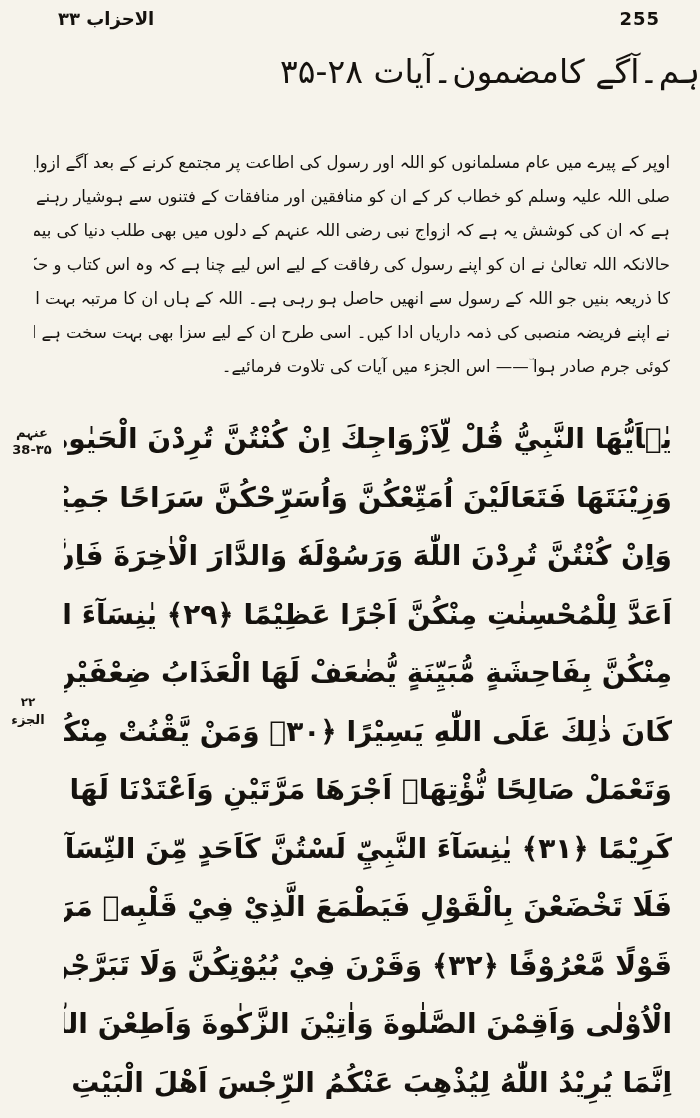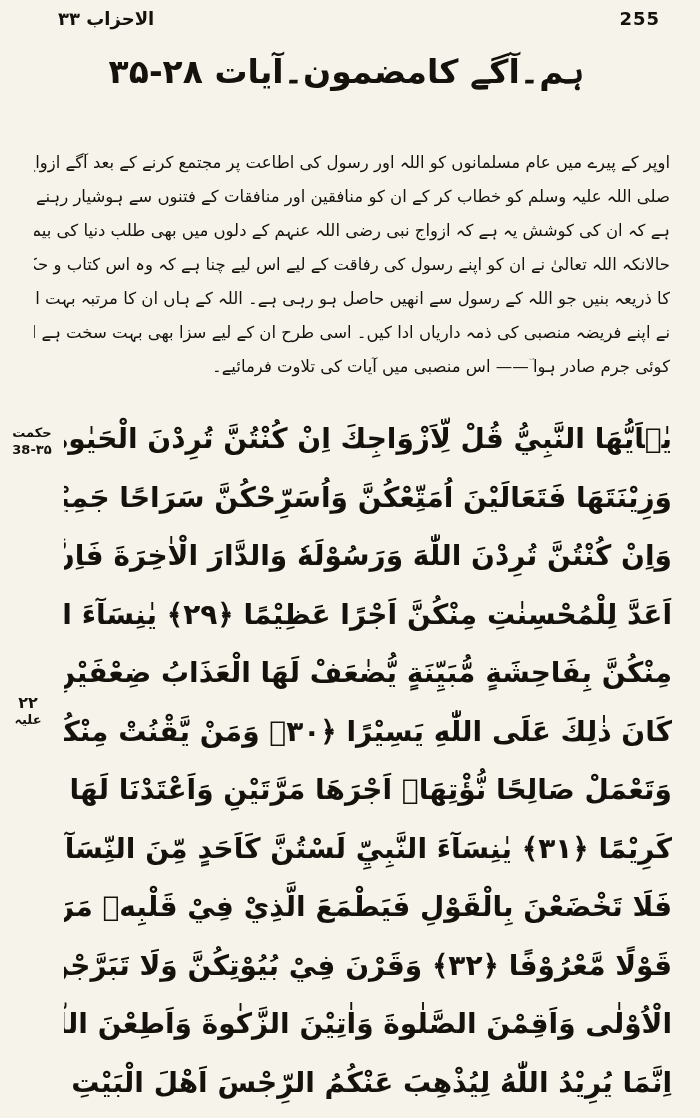--- a/index.html
+++ b/index.html
@@ -25,24 +25,23 @@
     justify-content: space-between;
     direction: ltr;
     font-size: 18px;
     font-weight: bold;
     letter-spacing: 1px;
   }
   
   .heading {
     position: absolute;
     top: 52px;
-    left: 0; right: 7px;
-    text-align: center;
+    left: 0; right: 0;
     font-size: 33px;
-    font-weight: bold;
+    font-weight: normal;
     letter-spacing: 0.5px;
   }
   
   .intro {
     position: absolute;
     top: 146px;
     right: 30px;
     left: 34px;
     font-size: 16.5px;
   }
@@ -78,52 +77,52 @@
   
   .margin-note {
     position: absolute;
     font-size: 13px;
     font-weight: bold;
     text-align: center;
     line-height: 17px;
   }
   .note-ayat { left: 6px; top: 424px; width: 52px; }
   .note-juz  { left: 2px; top: 694px; width: 52px; }
-  .note-juz .juz-num { font-size: 16px; display: block; }
+  .note-juz .juz-num { font-size: 12px; display: block; }
 </style>
 </head>
 <body>
 
 <div class="page">
 
   <div class="header">
     <span>الاحزاب ٣٣</span>
     <span>255</span>
   </div>
 
   <div class="heading">ہم۔آگے کامضمون۔آیات ۲۸-۳۵</div>
 
   <div class="intro">
     <div class="intro-line">اوپر کے پیرے میں عام مسلمانوں کو اللہ اور رسول کی اطاعت پر مجتمع کرنے کے بعد آگے ازواج نبی</div>
     <div class="intro-line">صلی اللہ علیہ وسلم کو خطاب کر کے ان کو منافقین اور منافقات کے فتنوں سے ہوشیار رہنے کی تلقین فرمائی</div>
     <div class="intro-line">ہے کہ ان کی کوشش یہ ہے کہ ازواج نبی رضی اللہ عنہم کے دلوں میں بھی طلب دنیا کی بیماری پیدا کریں،</div>
     <div class="intro-line">حالانکہ اللہ تعالیٰ نے ان کو اپنے رسول کی رفاقت کے لیے اس لیے چنا ہے کہ وہ اس کتاب و حکمت کی تعلیم</div>
     <div class="intro-line">کا ذریعہ بنیں جو اللہ کے رسول سے انھیں حاصل ہو رہی ہے۔ اللہ کے ہاں ان کا مرتبہ بہت اونچا ہے اگر انھوں</div>
     <div class="intro-line">نے اپنے فریضہ منصبی کی ذمہ داریاں ادا کیں۔ اسی طرح ان کے لیے سزا بھی بہت سخت ہے اگر ان سے</div>
-    <div class="intro-line last">کوئی جرم صادر ہوا ؔ—— اس منصبی میں آیات کی تلاوت فرمائیے۔</div>
+    <div class="intro-line last">کوئی جرم صادر ہوا ؔ—— اس الجزء میں آیات کی تلاوت فرمائیے۔</div>
   </div>
 
   <div class="margin-note note-ayat">
-    <span>حکمت</span><br>
+    <span>عنہم</span><br>
     <span>38-۳۵</span>
   </div>
 
   <div class="margin-note note-juz">
     <span class="juz-num">۲۲</span>
-    <span>علیہ</span>
+    <span>الجزء</span>
   </div>
 
   <div class="quran">
     <div class="quran-line">يٰۤاَيُّهَا النَّبِيُّ قُلْ لِّاَزْوَاجِكَ اِنْ كُنْتُنَّ تُرِدْنَ الْحَيٰوةَ الدُّنْيَا</div>
     <div class="quran-line">وَزِيْنَتَهَا فَتَعَالَيْنَ اُمَتِّعْكُنَّ وَاُسَرِّحْكُنَّ سَرَاحًا جَمِيْلًا ﴿۲۸﴾</div>
     <div class="quran-line">وَاِنْ كُنْتُنَّ تُرِدْنَ اللّٰهَ وَرَسُوْلَهٗ وَالدَّارَ الْاٰخِرَةَ فَاِنَّ اللّٰهَ</div>
     <div class="quran-line">اَعَدَّ لِلْمُحْسِنٰتِ مِنْكُنَّ اَجْرًا عَظِيْمًا ﴿۲۹﴾ يٰنِسَآءَ النَّبِيِّ مَنْ يَّاْتِ</div>
     <div class="quran-line">مِنْكُنَّ بِفَاحِشَةٍ مُّبَيِّنَةٍ يُّضٰعَفْ لَهَا الْعَذَابُ ضِعْفَيْنِ وَ</div>
     <div class="quran-line">كَانَ ذٰلِكَ عَلَى اللّٰهِ يَسِيْرًا ﴿۳۰﴾ وَمَنْ يَّقْنُتْ مِنْكُنَّ لِلّٰهِ وَرَسُوْلِهٖ</div>
     <div class="quran-line">وَتَعْمَلْ صَالِحًا نُّؤْتِهَاۤ اَجْرَهَا مَرَّتَيْنِ وَاَعْتَدْنَا لَهَا رِزْقًا</div>

